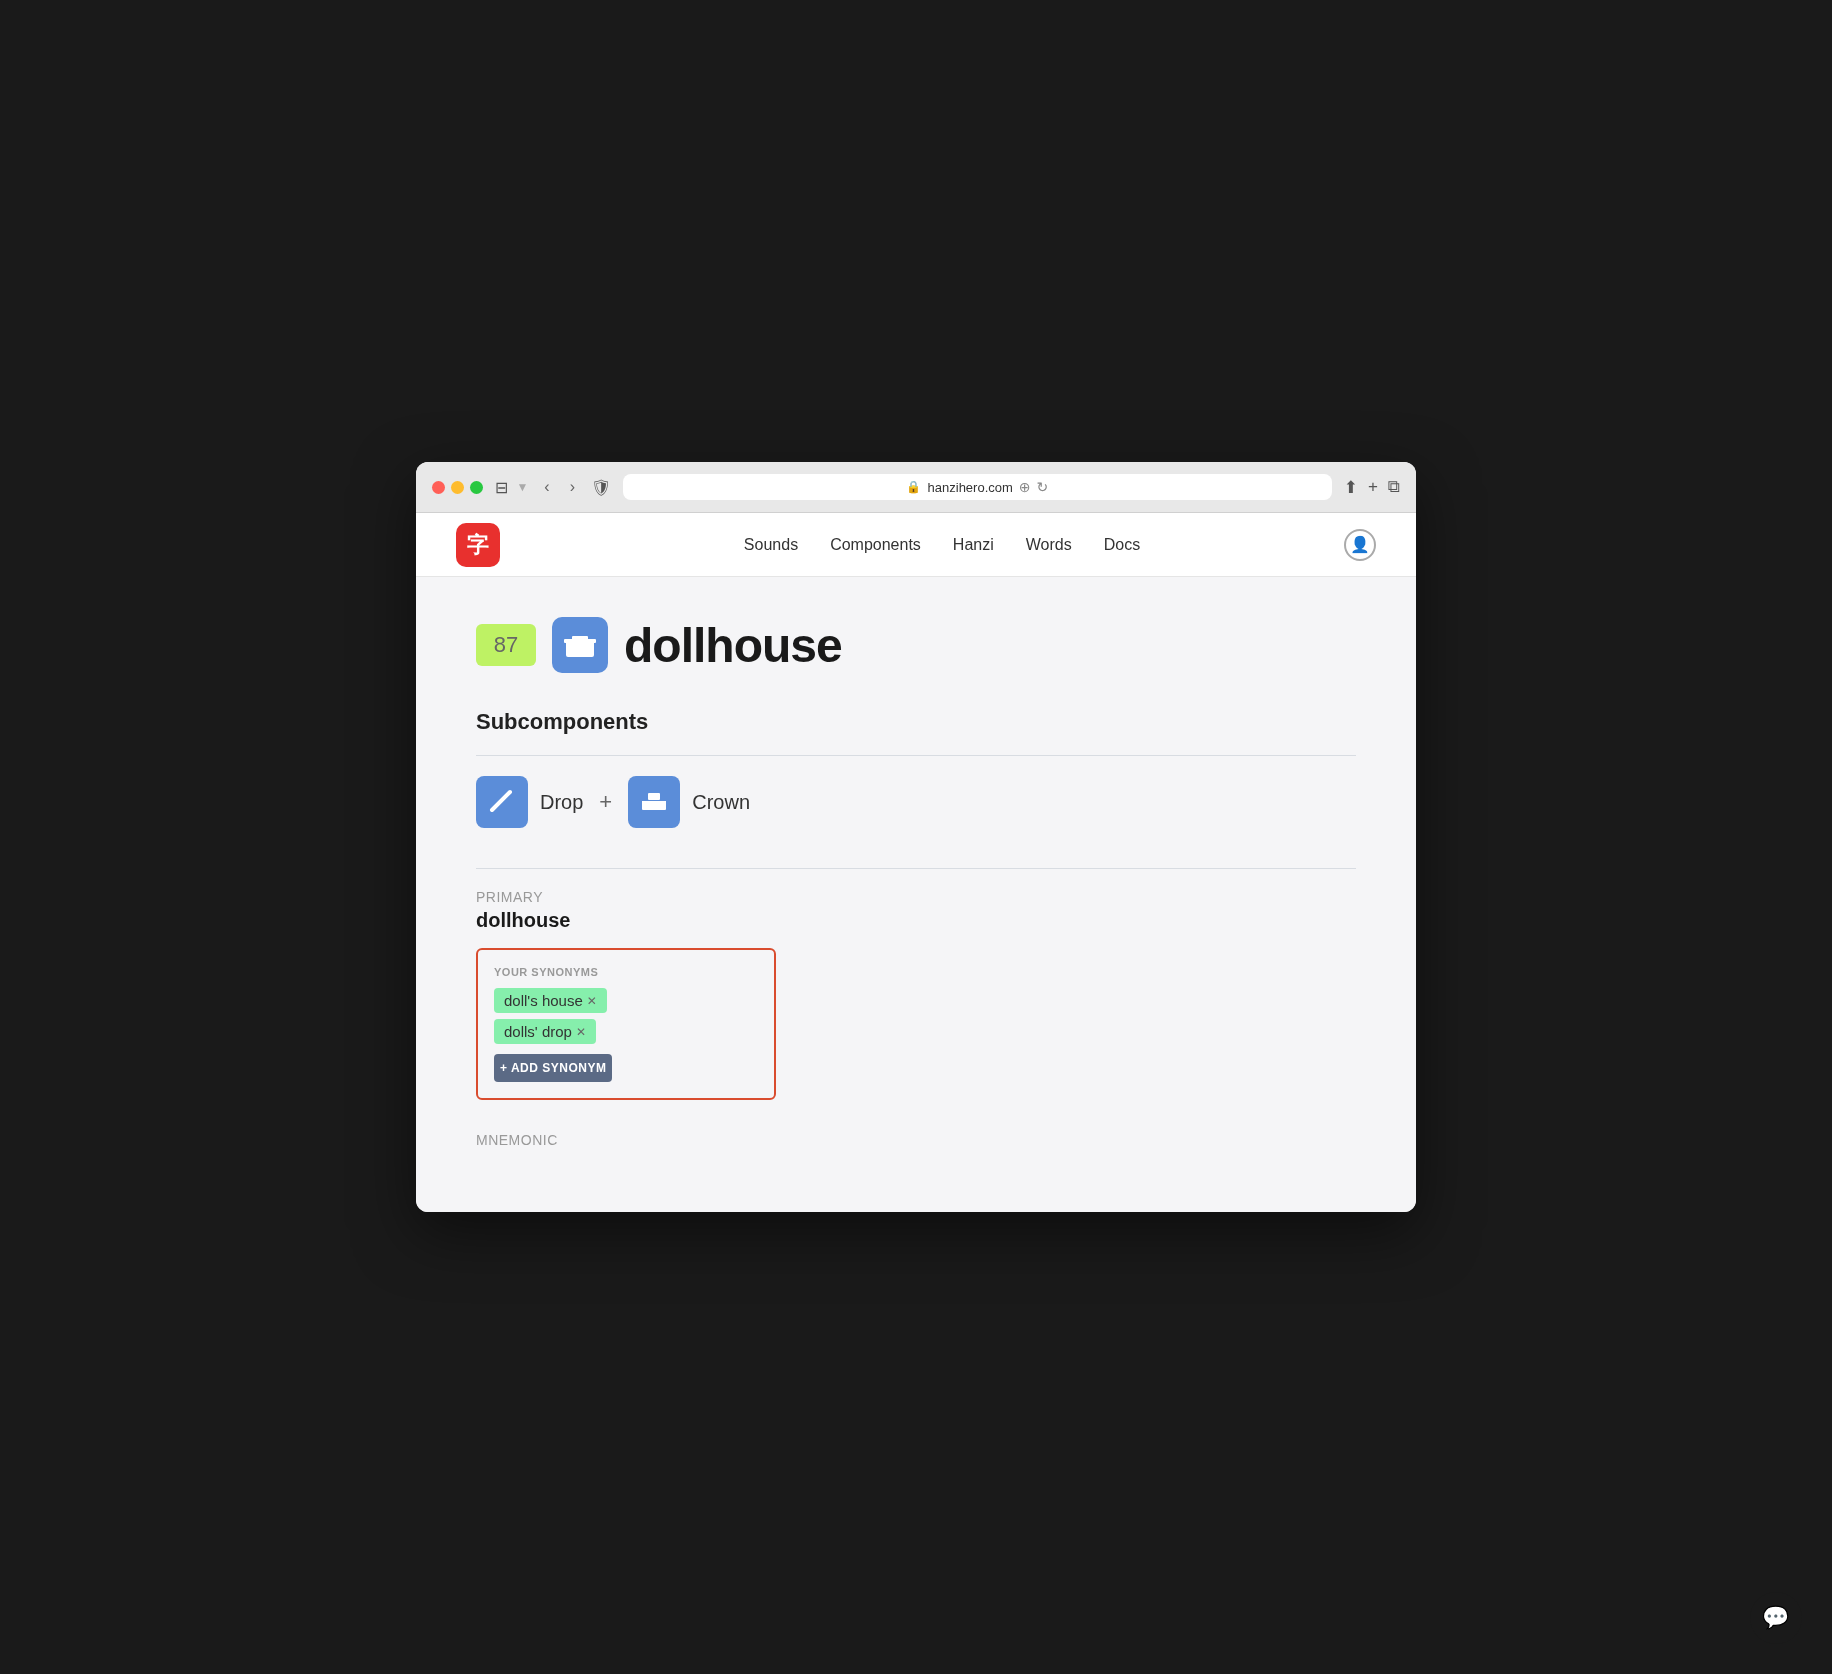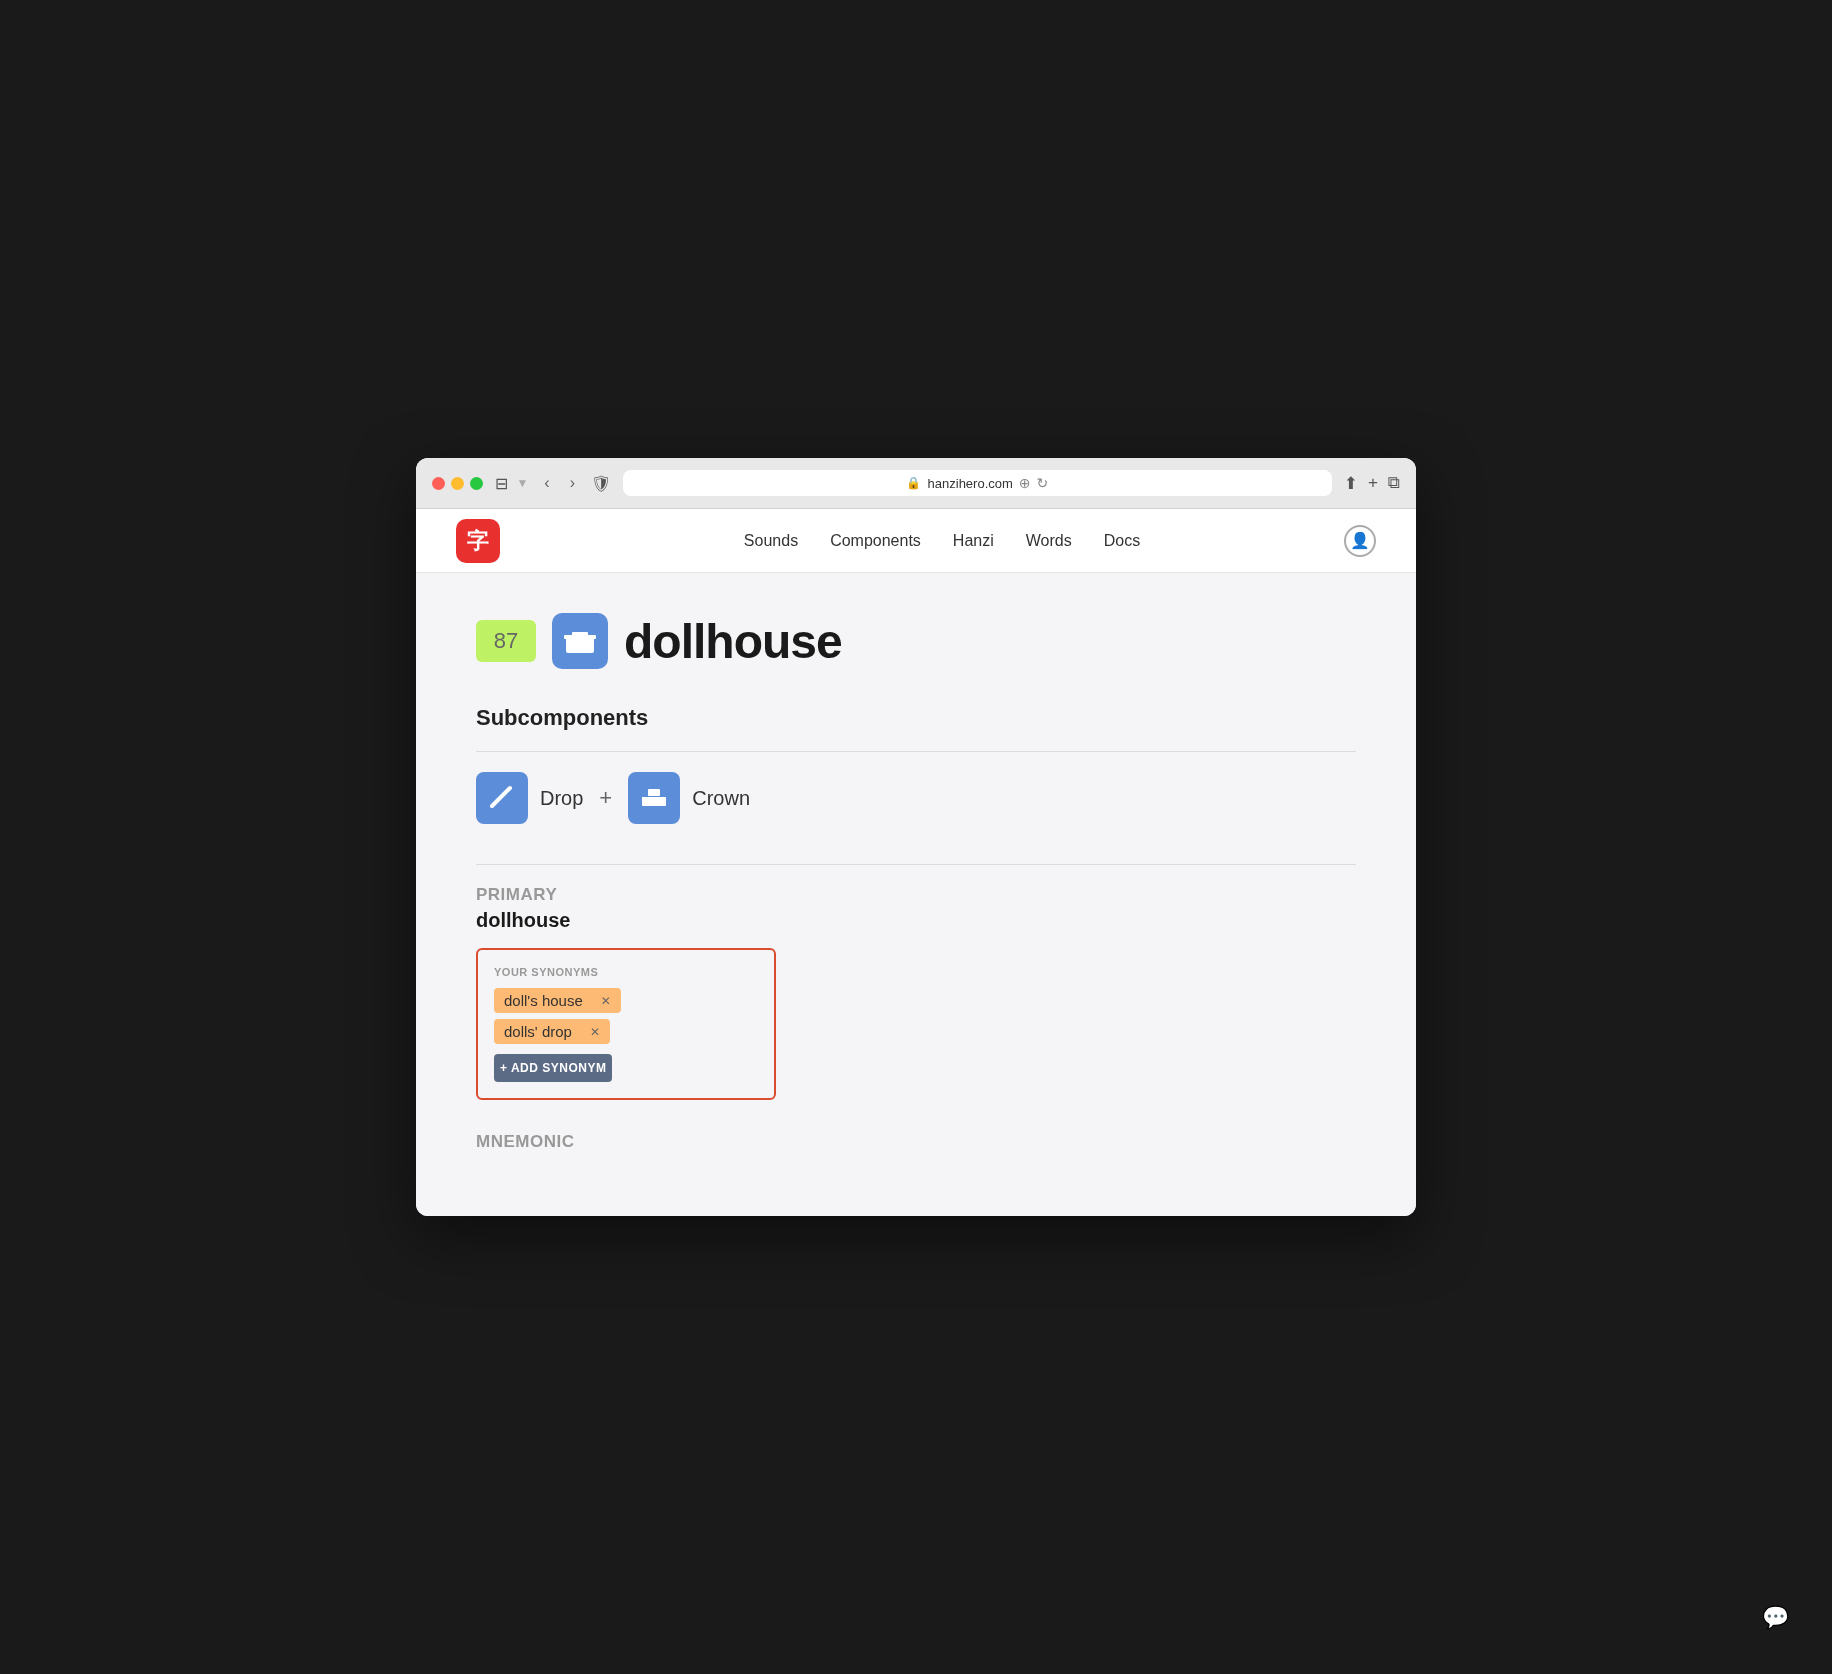--- a/index.html
+++ b/index.html
@@ -241,22 +241,22 @@
       font-size: 22px;
       color: #666;
     }
 
     
     .meaning-section {
       margin-top: 8px;
     }
 
     .label-small {
-      font-size: 17px;
-      font-weight: 700;
+      font-size: 14px;
+      font-weight: 400;
       color: #999;
       letter-spacing: 0.5px;
       text-transform: uppercase;
       margin-bottom: 4px;
     }
 
     .primary-meaning {
       font-size: 20px;
       font-weight: 700;
       color: #1a1a1a;
@@ -285,22 +285,22 @@
     .synonym-tags {
       display: flex;
       flex-direction: column;
       gap: 6px;
       margin-bottom: 10px;
     }
 
     .synonym-tag {
       display: inline-flex;
       align-items: center;
-      gap: 18px;
-      background: #fdba74;
+      gap: 4px;
+      background: #86efac;
       color: #333;
       padding: 4px 10px;
       border-radius: 4px;
       font-size: 15px;
       width: fit-content;
     }
 
     .synonym-tag .x-btn {
       color: #666;
       font-size: 12px;

